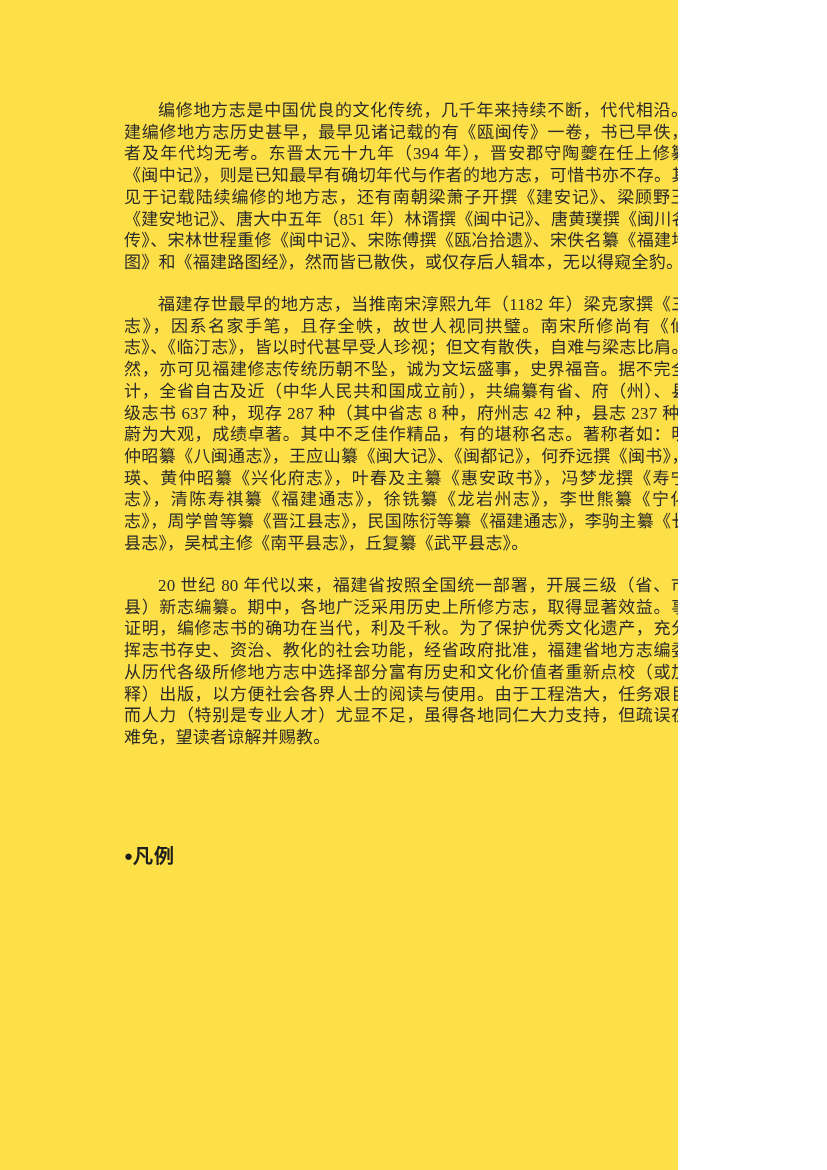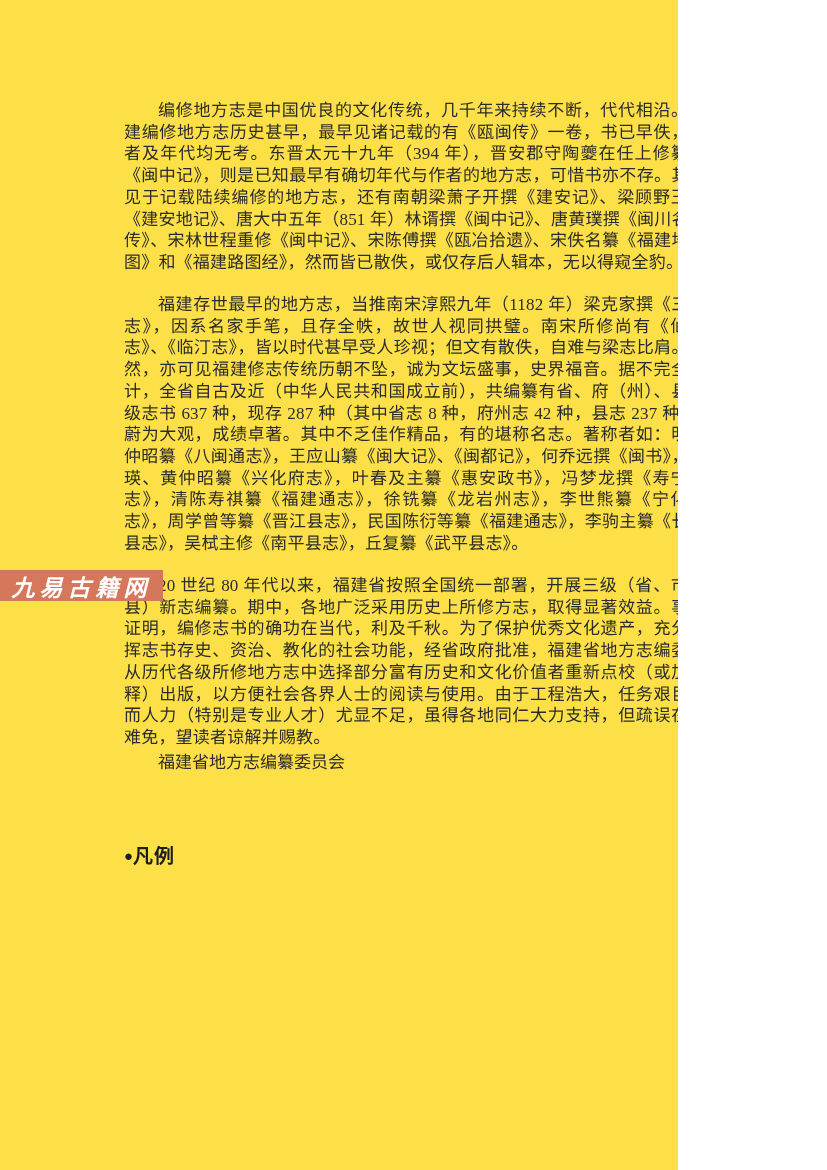--- a/index.html
+++ b/index.html
@@ -83,23 +83,21 @@
   </div>
 
   <div class="textcol" style="top:294px;">
     <p class="para">福建存世最早的地方志，当推南宋淳熙九年（1182 年）梁克家撰《三山志》，因系名家手笔，且存全帙，故世人视同拱璧。南宋所修尚有《仙溪志》、《临汀志》，皆以时代甚早受人珍视；但文有散佚，自难与梁志比肩。虽然，亦可见福建修志传统历朝不坠，诚为文坛盛事，史界福音。据不完全统计，全省自古及近（中华人民共和国成立前），共编纂有省、府（州）、县三级志书 637 种，现存 287 种（其中省志 8 种，府州志 42 种，县志 237 种），蔚为大观，成绩卓著。其中不乏佳作精品，有的堪称名志。著称者如：明黄仲昭纂《八闽通志》，王应山纂《闽大记》、《闽都记》，何乔远撰《闽书》，周瑛、黄仲昭纂《兴化府志》，叶春及主纂《惠安政书》，冯梦龙撰《寿宁待志》，清陈寿祺纂《福建通志》，徐铣纂《龙岩州志》，李世熊纂《宁化县志》，周学曾等纂《晋江县志》，民国陈衍等纂《福建通志》，李驹主纂《长乐县志》，吴栻主修《南平县志》，丘复纂《武平县志》。</p>
   </div>
 
   <div class="textcol" style="top:575px;">
     <p class="para">20 世纪 80 年代以来，福建省按照全国统一部署，开展三级（省、市、县）新志编纂。期中，各地广泛采用历史上所修方志，取得显著效益。事实证明，编修志书的确功在当代，利及千秋。为了保护优秀文化遗产，充分发挥志书存史、资治、教化的社会功能，经省政府批准，福建省地方志编委会从历代各级所修地方志中选择部分富有历史和文化价值者重新点校（或加注释）出版，以方便社会各界人士的阅读与使用。由于工程浩大，任务艰巨，而人力（特别是专业人才）尤显不足，虽得各地同仁大力支持，但疏误在所难免，望读者谅解并赐教。</p>
   </div>
 
-  <div class="sigline" style="top:752px;">福建省地方志编纂委员会</div>
 
 
   <div class="section-heading">
     <span class="bullet">●</span><span>凡例</span>
   </div>
 
 
-  <div class="watermark">九易古籍网</div>
 
 </div>
 
 </body></html>

